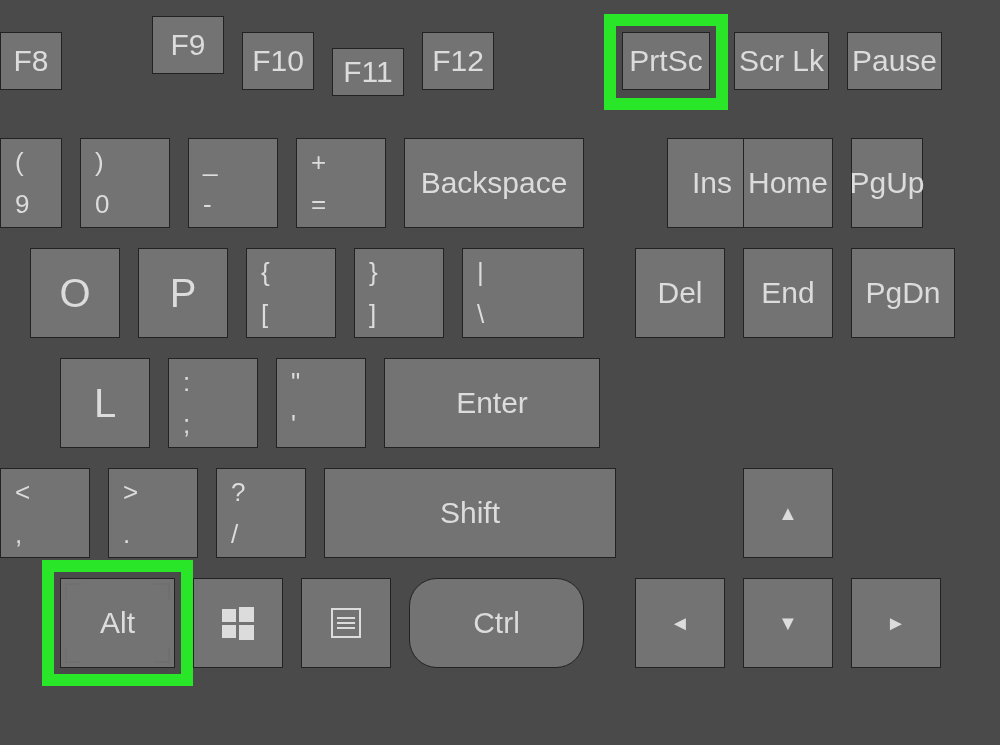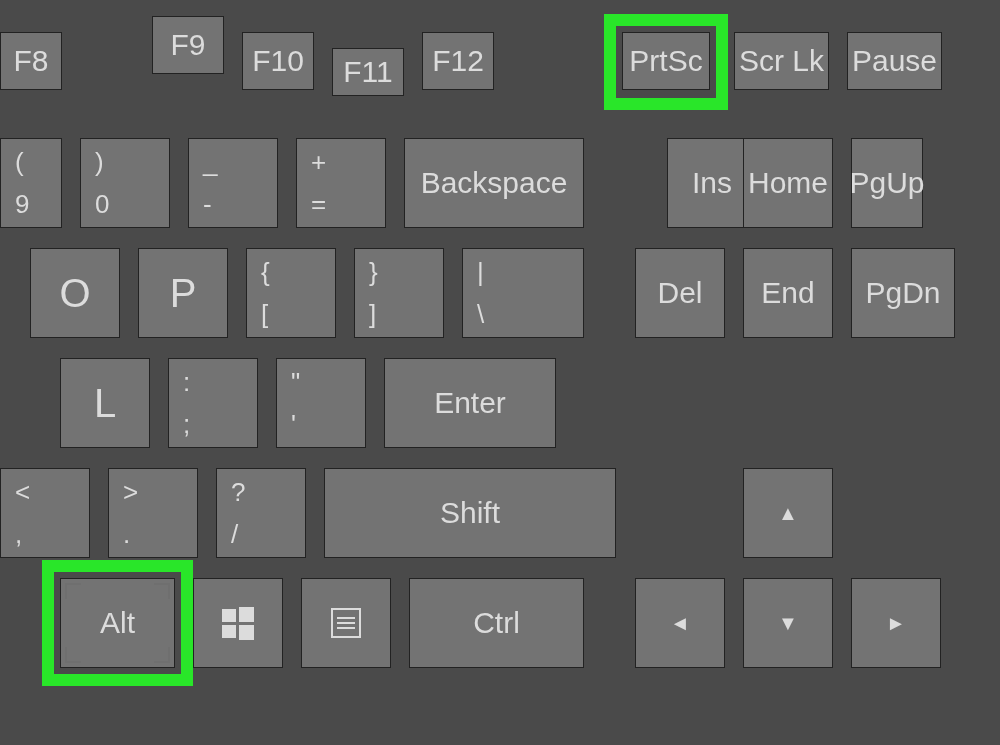--- a/index.html
+++ b/index.html
@@ -152,21 +152,21 @@
   <span class="label">L</span>
 </div>
 <div class="key" style="left:168px;top:358px;width:90px;height:90px;">
   <span class="sub top-left">:</span>
   <span class="sub bot-left">;</span>
 </div>
 <div class="key" style="left:276px;top:358px;width:90px;height:90px;">
   <span class="sub top-left">"</span>
   <span class="sub bot-left">'</span>
 </div>
-<div class="key" style="left:384px;top:358px;width:172px;height:90px;">
+<div class="key" style="left:384px;top:358px;width:216px;height:90px;">
   <span class="label">Enter</span>
 </div>
 
 <div class="key" style="left:0px;top:468px;width:90px;height:90px;">
   <span class="sub top-left">&lt;</span>
   <span class="sub bot-left">,</span>
 </div>
 <div class="key" style="left:108px;top:468px;width:90px;height:90px;">
   <span class="sub top-left">&gt;</span>
   <span class="sub bot-left">.</span>
@@ -202,21 +202,21 @@
 <div class="key" style="left:301px;top:578px;width:90px;height:90px;">
   <span>
     <svg width="34" height="34" viewBox="0 0 34 34" fill="none" stroke="#dcdcdc" stroke-width="2">
       <rect x="3" y="3" width="28" height="28"></rect>
       <line x1="8" y1="12" x2="26" y2="12"></line>
       <line x1="8" y1="17" x2="26" y2="17"></line>
       <line x1="8" y1="22" x2="26" y2="22"></line>
     </svg>
   </span>
 </div>
-<div class="key" style="left:409px;top:578px;width:175px;height:90px;">
+<div class="key" style="left:409px;top:578px;width:175px;height:90px;border-radius:28px;">
   <span class="label">Ctrl</span>
 </div>
 <div class="key" style="left:635px;top:578px;width:90px;height:90px;">
   <span class="label arrow">◄</span>
 </div>
 <div class="key" style="left:743px;top:578px;width:90px;height:90px;">
   <span class="label arrow">▼</span>
 </div>
 <div class="key" style="left:851px;top:578px;width:90px;height:90px;">
   <span class="label arrow">►</span>

